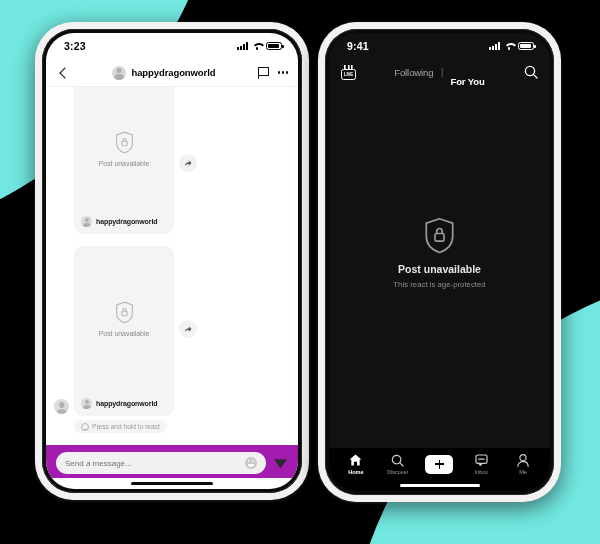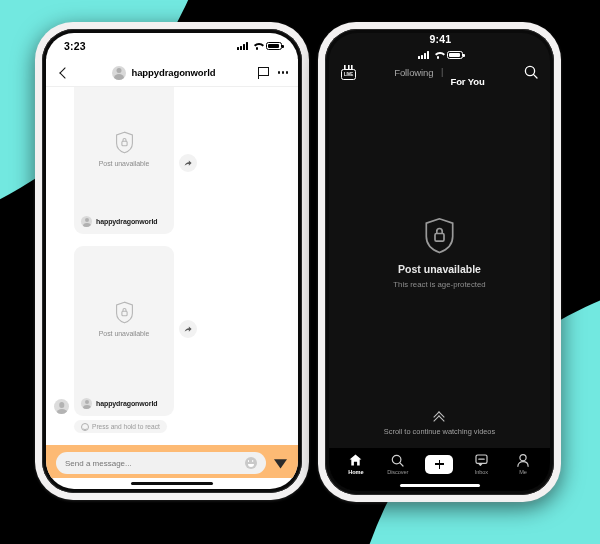--- a/index.html
+++ b/index.html
@@ -229,21 +229,21 @@
   }
   .react-hint .emo::after{
     content:""; position:absolute; left:1.4px;top:3.2px;
     width:3.6px;height:2px;border-bottom:1.1px solid #b0b0b0;border-radius:0 0 3px 3px;
   }
   .react-hint span { font-size:6.6px; color:#9a9a9a; }
 
   .dm-footer {
     flex:0 0 auto;
     padding:7px 10px 4px 10px;
-    background:#fdba74;
+    background:#a21caf;
     display:flex; align-items:center; gap:7px;
   }
   .msg-input {
     flex:1;
     height:22px;
     background:#f1f1f1;
     border-radius:12px;
     display:flex; align-items:center;
     padding:0 9px;
     gap:6px;
@@ -272,21 +272,21 @@
     height:11px; display:flex; align-items:center; justify-content:center;
     flex:0 0 auto;
   }
   .home-ind i { display:block; width:82px; height:3px; border-radius:2px; background:#0d0d0d; }
 
   
   #screen-right {
     background:#111111; color:#fff;
     display:flex; flex-direction:column;
   }
-  #screen-right .statusbar { color:#fff;flex-direction:column; }
+  #screen-right .statusbar { color:#fff; }
 
   .tt-header {
     height:26px;
     display:flex; align-items:center;
     padding:0 12px;
     flex:0 0 auto;
     position:relative;
     gap:45px;
   }
   .live-icon {
@@ -556,24 +556,20 @@
           <svg viewBox="0 0 31 37">
                 <path d="M15.5 1.8 2.3 6.2v13.3c0 8.3 5.7 13.3 13.2 16 7.5-2.7 13.2-7.7 13.2-16V6.2z" fill="none" stroke="#9a9a9a" stroke-width="1.7"></path>
                 <rect x="11" y="16.5" width="9" height="7.6" rx="1.4" fill="none" stroke="#9a9a9a" stroke-width="1.7"></rect>
                 <path d="M12.8 16.5v-2.3a2.7 2.7 0 0 1 5.4 0v2.3" fill="none" stroke="#9a9a9a" stroke-width="1.7"></path>
               </svg>
         </div>
         <div class="tt-title">Post unavailable</div>
         <div class="tt-sub">This react is age-protected</div>
       </div>
 
-      <div class="tt-scroll-hint">
-        <div class="chev-up"></div>
-        <div class="tt-scroll-txt">Scroll to continue watching videos</div>
-      </div>
     </div>
 
     <div class="tt-nav">
 
       <div class="nav-item">
         <div class="nav-ico">
           <svg width="13" height="12" viewBox="0 0 13 12">
                 <path d="M6.5 0.6 12.4 5.4h-1.7v6.1H8.1V7.8H4.9v3.7H2.3V5.4H.6z" fill="#fff"></path>
               </svg>
         </div>

